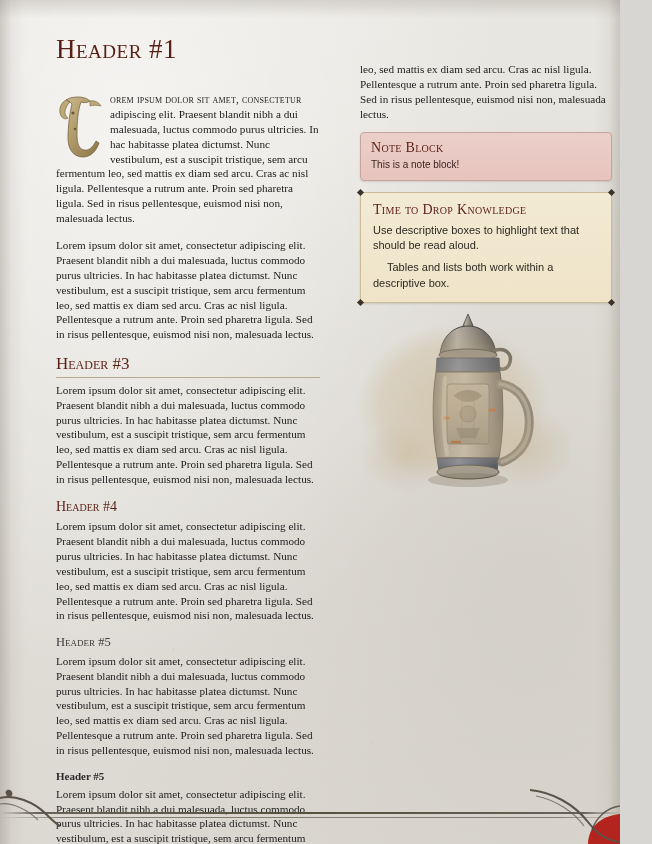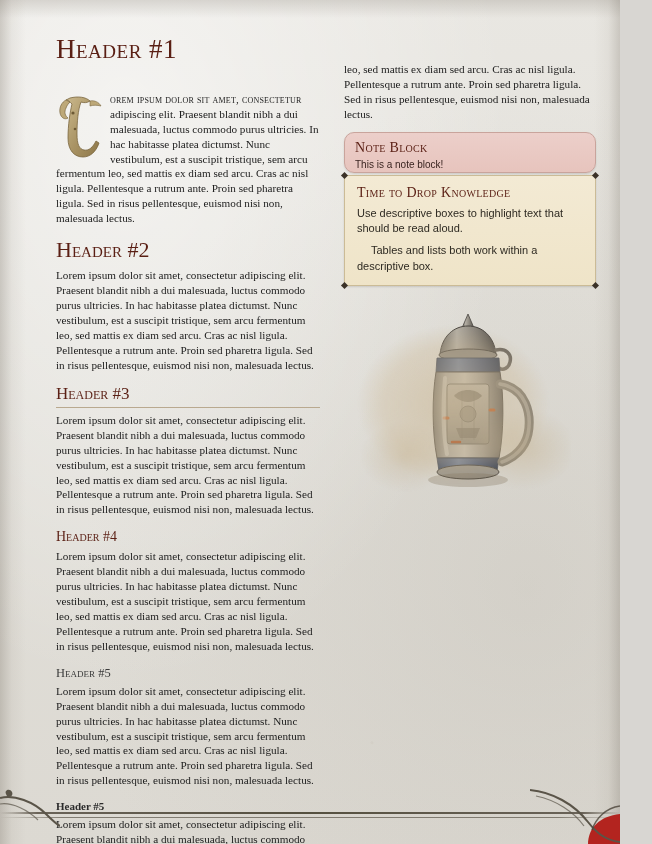--- a/index.html
+++ b/index.html
@@ -68,21 +68,21 @@
   }
 
   .col-left {
     position: absolute;
     left: 0;
     top: 56px;
     width: 264px;
   }
   .col-right {
     position: absolute;
-    left: 288px;
+    left: 304px;
     top: 26px;
     width: 252px;
   }
 
   h1.header1 {
     font-family: "Liberation Serif", serif;
     font-variant: small-caps;
     font-weight: normal;
     color: #5a1f14;
     font-size: 27px;
@@ -162,23 +162,23 @@
   .smallcaps-lead {
     font-variant: small-caps;
     letter-spacing: 0.2px;
   }
 
   
   .note-block {
     position: relative;
     background: linear-gradient(180deg, #eccfca 0%, #e7c4bd 100%);
     border: 1px solid #c9a49c;
-    border-radius: 10px;
-    padding: 7px 10px 1px 10px;
-    margin-bottom: 2px;
+    border-radius: 4px;
+    padding: 7px 10px 9px 10px;
+    margin-bottom: 11px;
     box-shadow: 0 1px 2px rgba(0,0,0,0.12);
   }
   .note-title {
     font-family: "Liberation Serif", serif;
     font-variant: small-caps;
     color: #5a1f14;
     font-size: 14px;
     margin: 0 0 2px 0;
     letter-spacing: 0.3px;
   }
@@ -297,21 +297,20 @@
             <path d="M10 6 C6 8 3 13 4 19 C5 24 9 26 12 24 C9 22 8 18 10 14 C11 11 13 9 14 8 Z" fill="#bda878" stroke="#7a663f" stroke-width="0.7"></path>
             <path d="M34 7 C38 6 43 8 45 12 C41 11 37 11 34 12 Z" fill="#bda878" stroke="#7a663f" stroke-width="0.6"></path>
             <circle cx="17" cy="19" r="1.6" fill="#6d5a35"></circle>
             <circle cx="19" cy="35" r="1.3" fill="#6d5a35"></circle>
           </svg>
         </div>
         <p class="body"><span class="smallcaps-lead">orem ipsum dolor sit amet, consectetur</span> <span>adipiscing elit. Praesent blandit nibh a dui malesuada, luctus commodo purus ultricies. In hac habitasse platea dictumst. Nunc vestibulum, est a suscipit tristique, sem arcu fermentum leo, sed mattis ex diam sed arcu. Cras ac nisl ligula. Pellentesque a rutrum ante. Proin sed pharetra ligula. Sed in risus pellentesque, euismod nisi non, malesuada lectus.</span></p>
       </div>
 
       <div class="sec">
-        <h2 class="header2">Header #2</h2>
         <p class="body">Lorem ipsum dolor sit amet, consectetur adipiscing elit. Praesent blandit nibh a dui malesuada, luctus commodo purus ultricies. In hac habitasse platea dictumst. Nunc vestibulum, est a suscipit tristique, sem arcu fermentum leo, sed mattis ex diam sed arcu. Cras ac nisl ligula. Pellentesque a rutrum ante. Proin sed pharetra ligula. Sed in risus pellentesque, euismod nisi non, malesuada lectus.</p>
       </div>
 
       <div class="sec">
         <h3 class="header3">Header #3</h3>
         <p class="body">Lorem ipsum dolor sit amet, consectetur adipiscing elit. Praesent blandit nibh a dui malesuada, luctus commodo purus ultricies. In hac habitasse platea dictumst. Nunc vestibulum, est a suscipit tristique, sem arcu fermentum leo, sed mattis ex diam sed arcu. Cras ac nisl ligula. Pellentesque a rutrum ante. Proin sed pharetra ligula. Sed in risus pellentesque, euismod nisi non, malesuada lectus.</p>
       </div>
 
       <div class="sec">
         <h4 class="header4">Header #4</h4>

